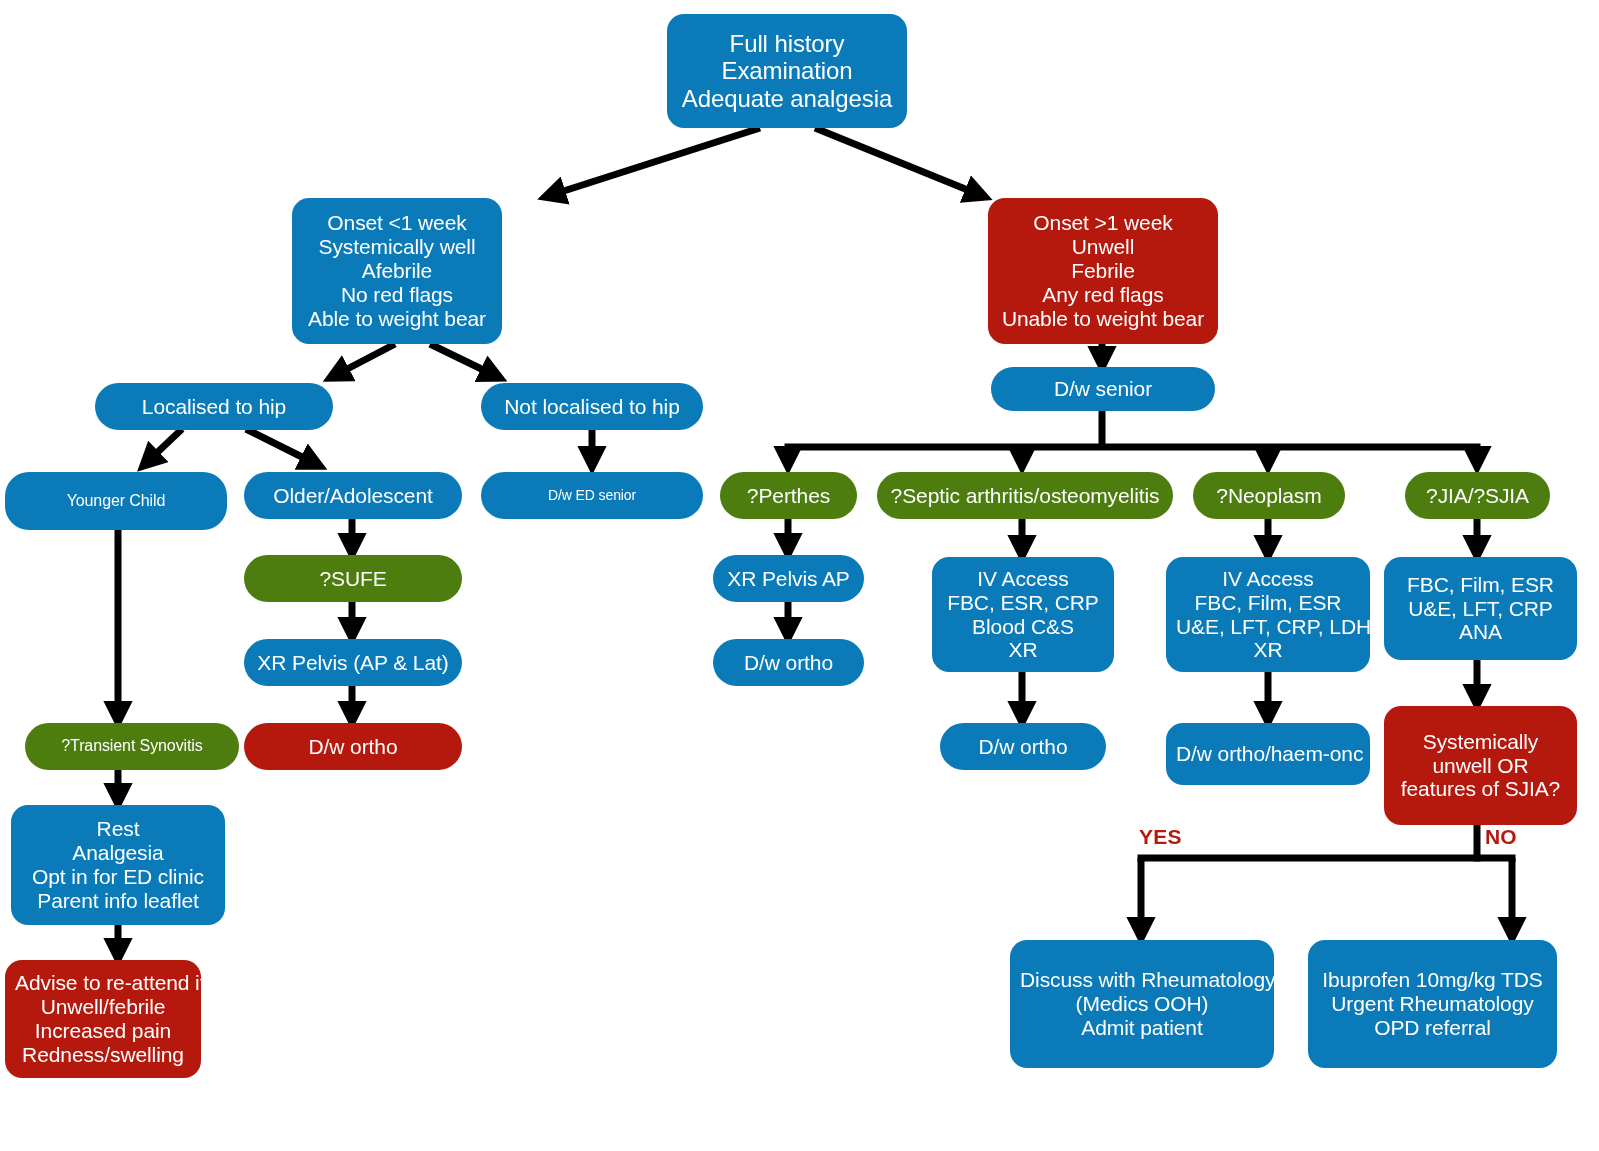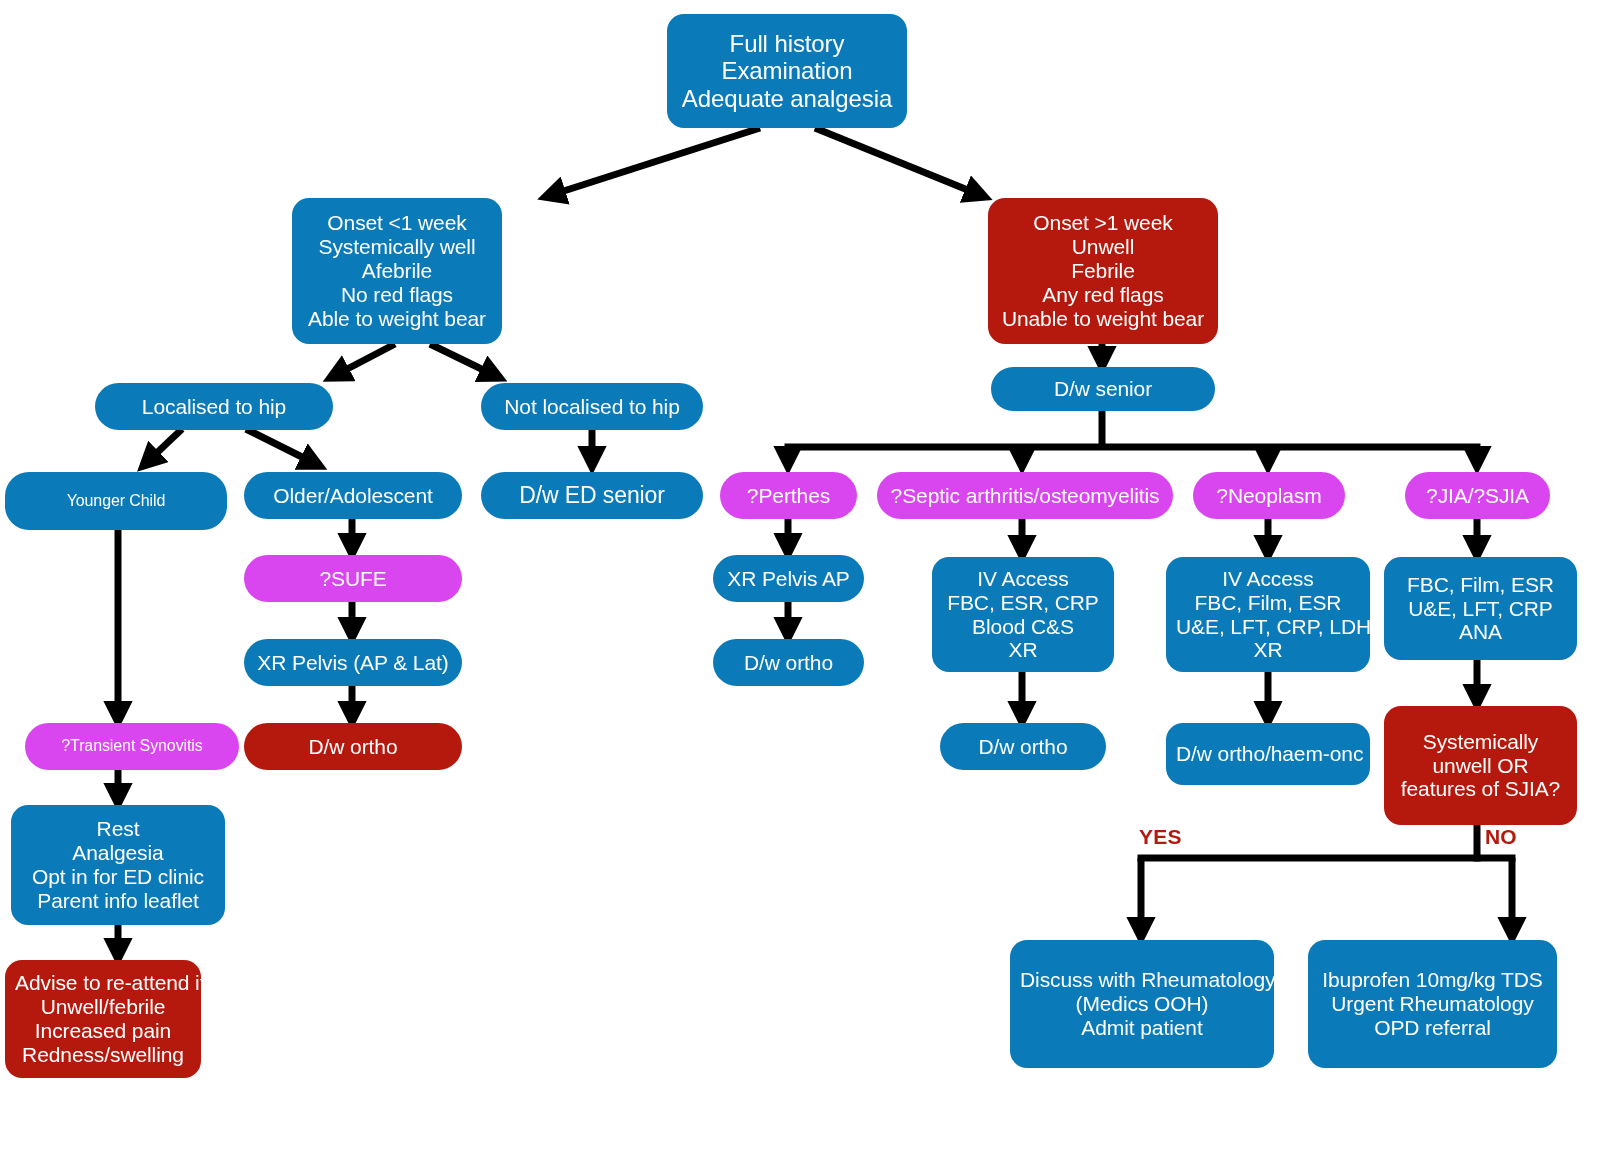--- a/index.html
+++ b/index.html
@@ -33,21 +33,21 @@
     text-align: center;
     color: #ffffff;
     border-radius: 17px;
     line-height: 1.14;
     padding: 3px 10px;
     letter-spacing: -0.1px;
   }
   .node .lines { width: 100%; }
   .node .ln { display: block; white-space: nowrap; }
   .blue  { background: #0a7ab8; }
-  .green { background: #d946ef; }
+  .green { background: #4d7c0f; }
   .red   { background: #b5190d; }
   .pill  { border-radius: 24px; }
   .edge-label {
     position: absolute;
     z-index: 3;
     color: #b5190d;
     font-weight: bold;
     font-size: 21px;
     letter-spacing: 0.2px;
   }
@@ -178,21 +178,21 @@
       <span class="ln">Younger Child</span>
     </span>
   </div>
 
   <div class="node blue pill" style="left:244px; top:472px; width:218px; height:47px; font-size:21px;">
     <span class="lines">
       <span class="ln">Older/Adolescent</span>
     </span>
   </div>
 
-  <div class="node blue pill" style="left:481px; top:472px; width:222px; height:47px; font-size:23px;text-align:center;">
+  <div class="node blue pill" style="left:481px; top:472px; width:222px; height:47px; font-size:14px;text-align:center;">
     <span class="lines">
       <span class="ln">D/w ED senior</span>
     </span>
   </div>
 
   <div class="node green pill" style="left:720px; top:472px; width:137px; height:47px; font-size:21px;">
     <span class="lines">
       <span class="ln">?Perthes</span>
     </span>
   </div>

